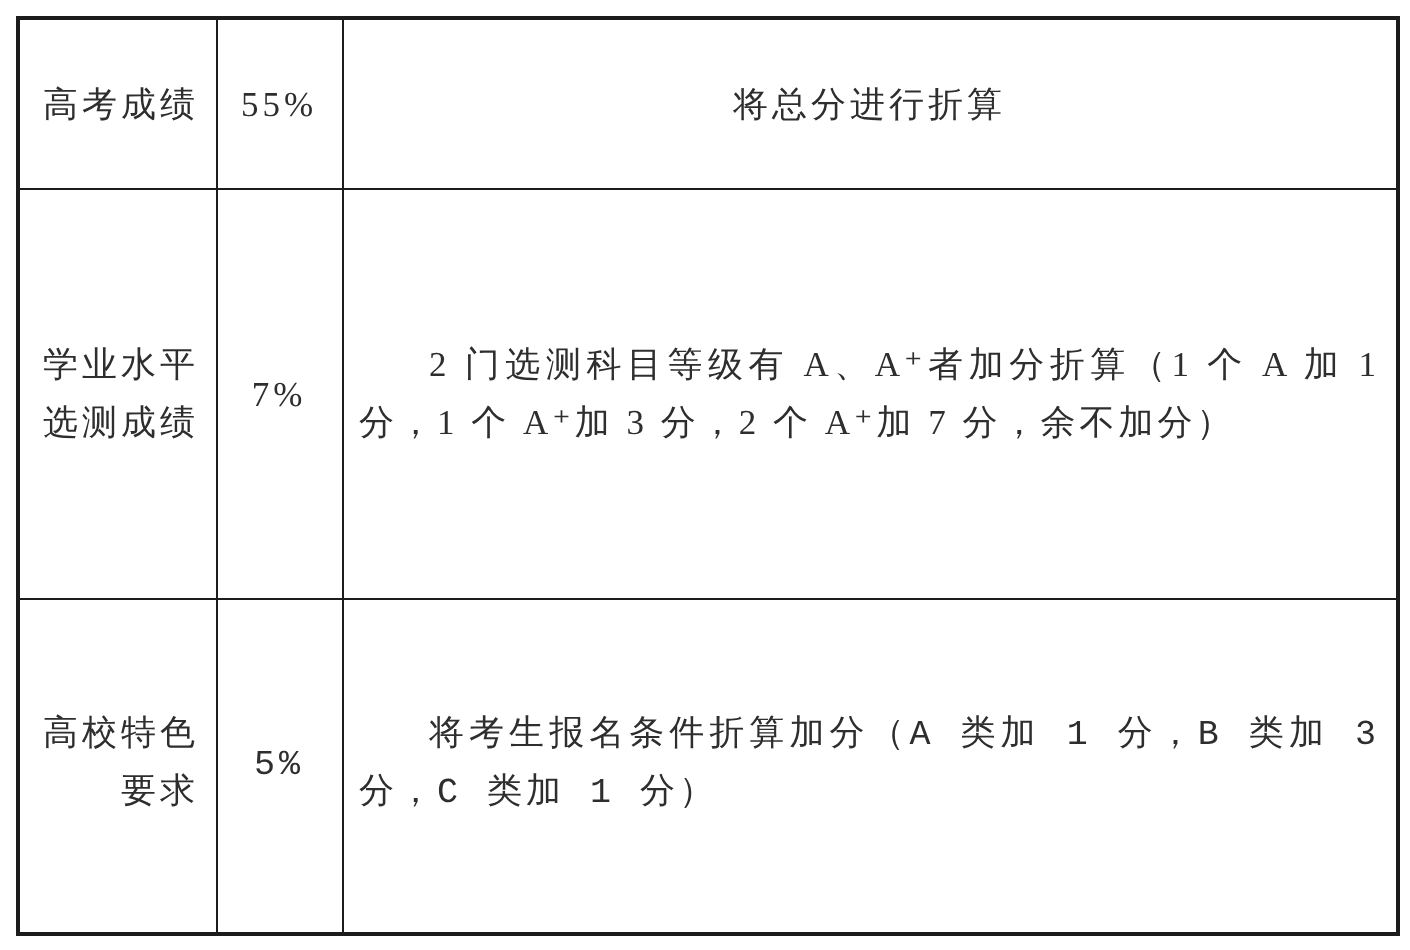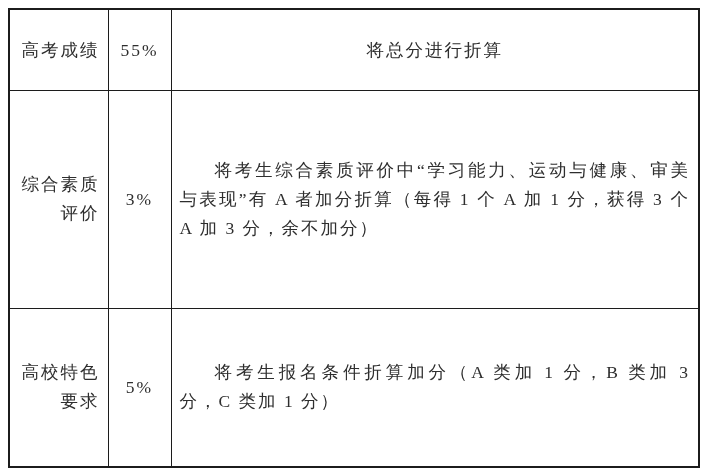--- a/index.html
+++ b/index.html
@@ -37,21 +37,21 @@
   }
   col.c-item   { width: 99px;  }
   col.c-weight { width: 63px;  }
   col.c-remark { width: 528px; }
 
   tr.hdr-row      { height: 66px; }
   tr.row-gaokao   { height: 39px; }
   tr.row-mianshi  { height: 82px; }
   tr.row-xueye    { height: 93px; }
   tr.row-zonghe   { height: 104px; }
-  tr.row-gaoxiao  { height: 76px; }
+  tr.row-gaoxiao  { height: 76px; font-family: Liberation Mono, monospace; }
 
   th.hdr {
     text-align: center;
     font-weight: bold;
     font-size: 18px;
     letter-spacing: 2px;
   }
   th.hdr-weight {
     padding: 2px 10px;
     line-height: 1.9;
@@ -85,24 +85,24 @@
       <col class="c-item">
       <col class="c-weight">
       <col class="c-remark">
     </colgroup>
     <tbody>
       <tr class="row-gaokao">
         <td class="item-cell">高考成绩</td>
         <td class="weight-cell">55%</td>
         <td class="remark-cell centered">将总分进行折算</td>
       </tr>
-      <tr class="row-zonghe">
-        <td class="item-cell">综合素质评价</td>
-        <td class="weight-cell">3%</td>
-        <td class="remark-cell">将考生综合素质评价中“学习能力、运动与健康、审美与表现”有 A 者加分折算（每得 1 个 A 加 1 分，获得 3 个 A 加 3 分，余不加分）</td>
+      <tr class="row-xueye">
+        <td class="item-cell">学业水平选测成绩</td>
+        <td class="weight-cell">7%</td>
+        <td class="remark-cell">2 门选测科目等级有 A、A⁺者加分折算（1 个 A 加 1 分，1 个 A⁺加 3 分，2 个 A⁺加 7 分，余不加分）</td>
       </tr>
       <tr class="row-gaoxiao">
         <td class="item-cell">高校特色要求</td>
         <td class="weight-cell">5%</td>
         <td class="remark-cell">将考生报名条件折算加分（A 类加 1 分，B 类加 3 分，C 类加 1 分）</td>
       </tr>
     </tbody>
   </table>
 </div>
 

